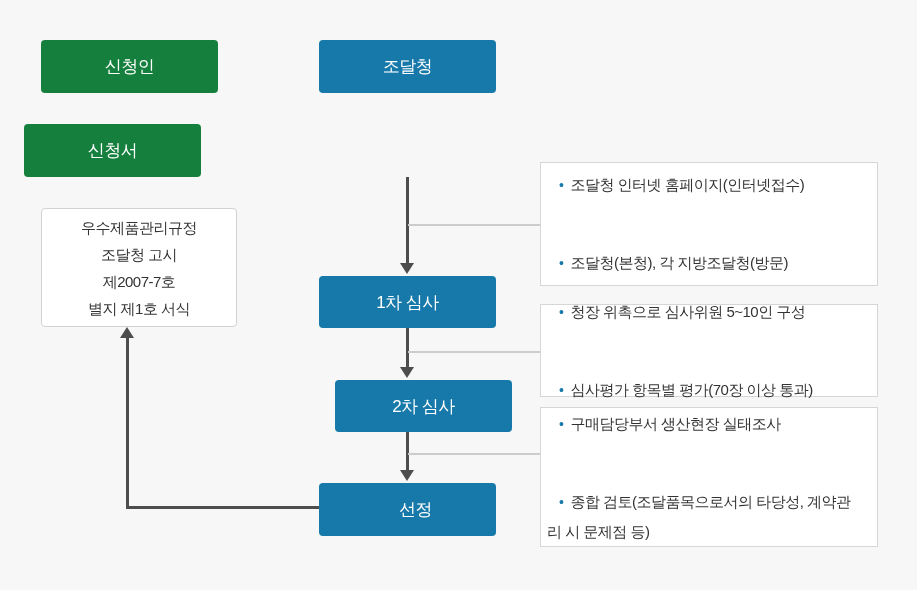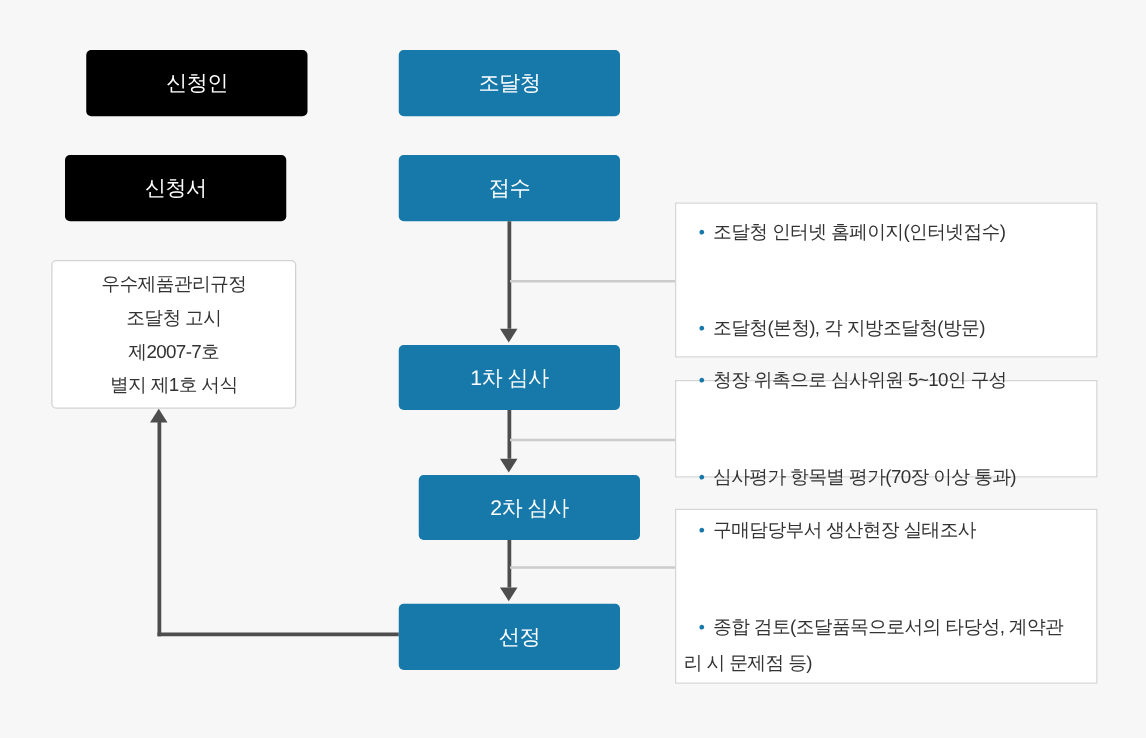--- a/index.html
+++ b/index.html
@@ -21,21 +21,21 @@
     height: 53px;
     border-radius: 4px;
     display: flex;
     align-items: center;
     justify-content: center;
     color: #ffffff;
     font-size: 17px;
     font-weight: 500;
     letter-spacing: -0.5px;
   }
-  .navy { background: #000000; margin-left: 28px; }
+  .navy { background: #15803d; }
   .blue { background: #1779a9; }
 
   .box-applicant   { left: 41px;  top: 40px;  }
   .box-application { left: 24px;  top: 124px; }
   .box-agency      { left: 319px; top: 40px;  }
   .box-receipt     { left: 319px; top: 124px; }
   .box-review1     { left: 319px; top: 276px; height: 52px; }
   .box-review2     { left: 319px; top: 380px; height: 52px; margin-left: 16px; }
   .box-selection   { left: 319px; top: 483px; padding-left: 16px; }
 
@@ -67,21 +67,21 @@
     width: 338px;
     background: #ffffff;
     border: 1px solid #d6d6d6;
     display: flex;
     flex-direction: column;
     justify-content: center;
     padding: 6px 16px 6px 6px;
     gap: 48px;
   }
   .note-1 { top: 162px; height: 124px; }
-  .note-2 { top: 304px; height: 78px;  }
+  .note-2 { top: 304px; height: 93px;  }
   .note-3 { top: 407px; height: 140px; }
   .note p {
     font-size: 15px;
     line-height: 29px;
     color: #333333;
     letter-spacing: -0.5px;
     text-indent: 12px;
   }
   .bullet {
     color: #1779a9;
@@ -152,23 +152,20 @@
   <div class="reg-note">
     <div>우수제품관리규정</div>
     <div>조달청 고시</div>
     <div>제2007-7호</div>
     <div>별지 제1호 서식</div>
   </div>
 
   <div class="box blue box-agency">
     <span>조달청</span>
   </div>
-  <div class="box blue box-receipt">
-    <span>접수</span>
-  </div>
   <div class="box blue box-review1">
     <span>1차 심사</span>
   </div>
   <div class="box blue box-review2">
     <span>2차 심사</span>
   </div>
   <div class="box blue box-selection">
     <span>선정</span>
   </div>
 

